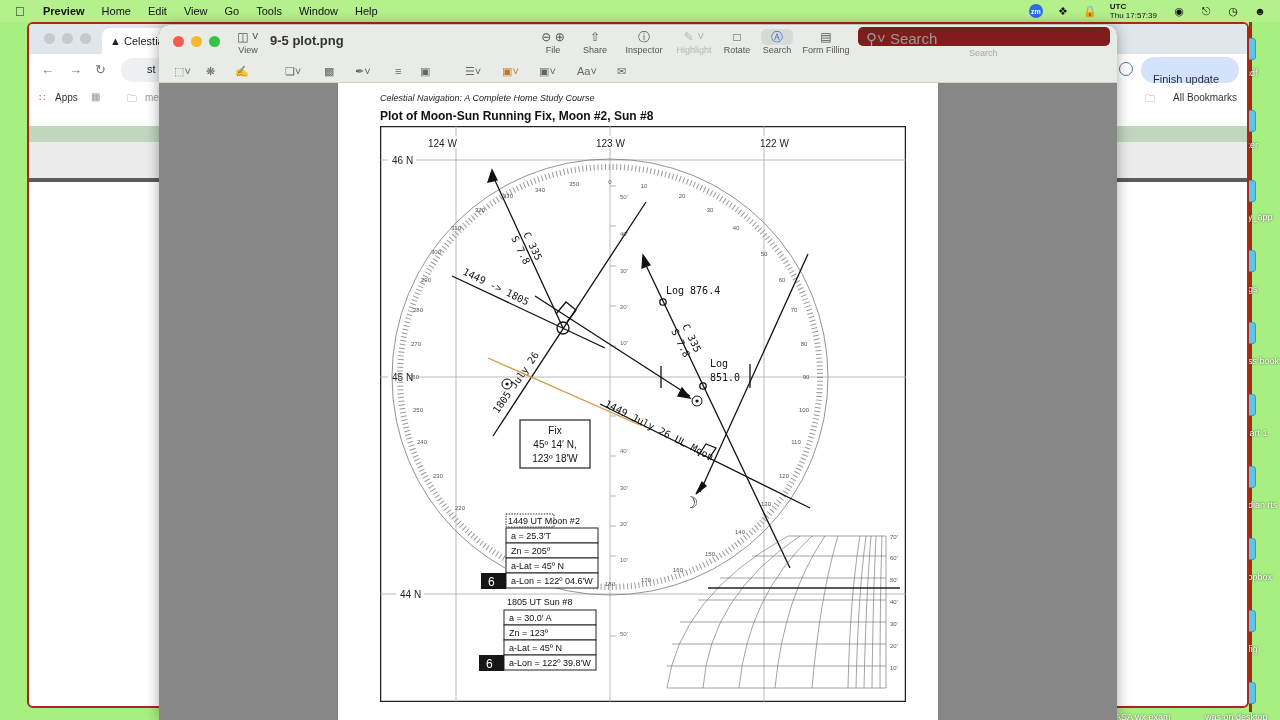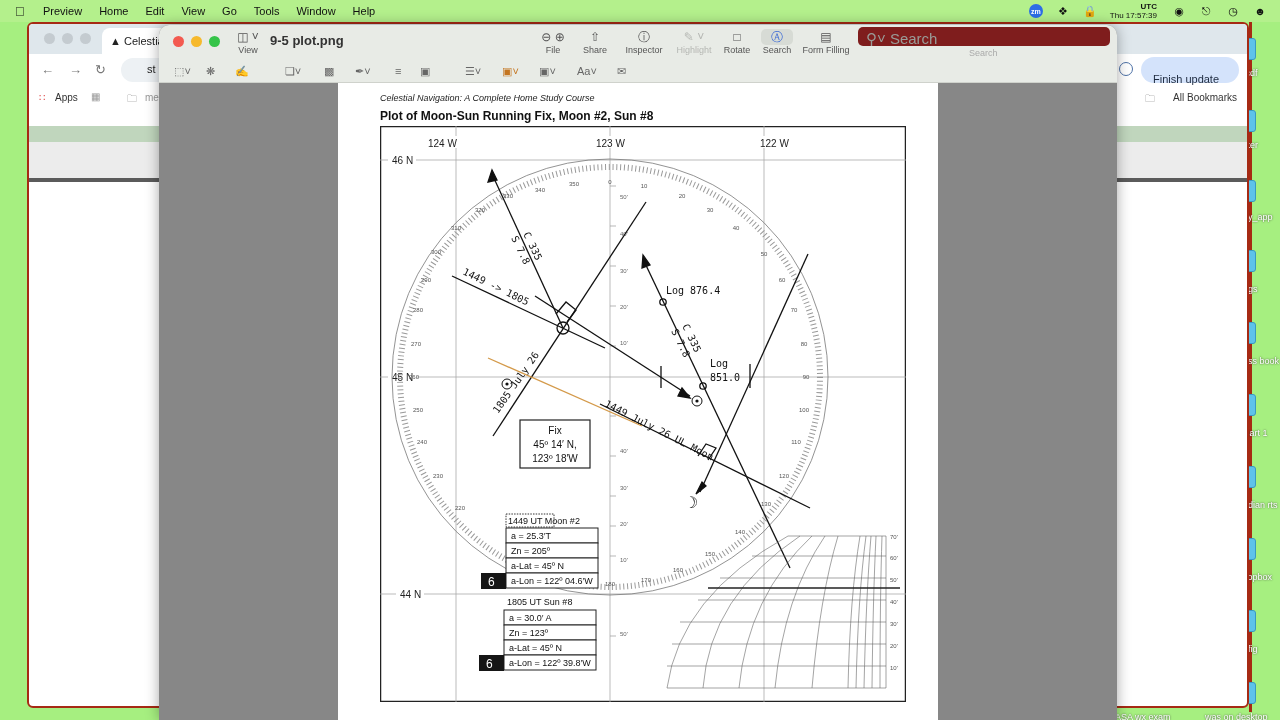--- a/index.html
+++ b/index.html
@@ -3,25 +3,25 @@
 <meta charset="utf-8">
 <style>
   * { box-sizing: border-box; margin: 0; padding: 0; }
   html, body { width: 1280px; height: 720px; overflow: hidden; }
   body { background: #a6ef80; font-family: "Liberation Sans", sans-serif; position: relative; }
 
   
   .menubar { position: absolute; left: 0; top: 0; width: 1280px; height: 22px; background: #b4f08c; display: flex; align-items: center; font-size: 11px; color: #111; }
   .menubar .apple { width: 14px; margin-left: 15px; margin-right: 14px; font-size: 13px; }
   .menubar .mi { margin-right: 17px; }
-  .menubar .mi.bold { font-weight: normal; }
+  .menubar .mi.bold { font-weight: bold; }
   .menubar .right { position: absolute; right: 0; top: 0; height: 22px; display: flex; align-items: center; }
   .menubar .right .ic { width: 14px; height: 14px; margin-right: 13px; display: flex; align-items: center; justify-content: center; font-size: 11px; }
   .zm { background: #2d6ee6; color: #fff; border-radius: 50%; font-size: 7px !important; font-weight: bold; }
-  .clock { text-align: right; font-size: 8px; line-height: 9px; margin-right: 15px; }
+  .clock { text-align: left; font-size: 8px; line-height: 9px; margin-right: 15px; }
   .clock b { display: block; font-size: 8px; }
 
   
   .desk-rail { position: absolute; left: 1249px; top: 22px; width: 3px; height: 690px; background: #a62a14; }
   .desk-icon { position: absolute; left: 1240px; width: 16px; height: 22px; background: #5ec2ea; border-radius: 3px; border: 1px solid #3a99c2; }
   .desk-label { position: absolute; left: 1238px; font-size: 9px; color: #fff; text-shadow: 0 0 2px #333; white-space: nowrap; }
 
   
   .chrome { position: absolute; left: 27px; top: 22px; width: 1222px; height: 686px; background: #fff; border: 2px solid #a62a14; border-radius: 6px; overflow: hidden; }
   .chrome .tabbar { height: 30px; background: #dfe7ec; }

